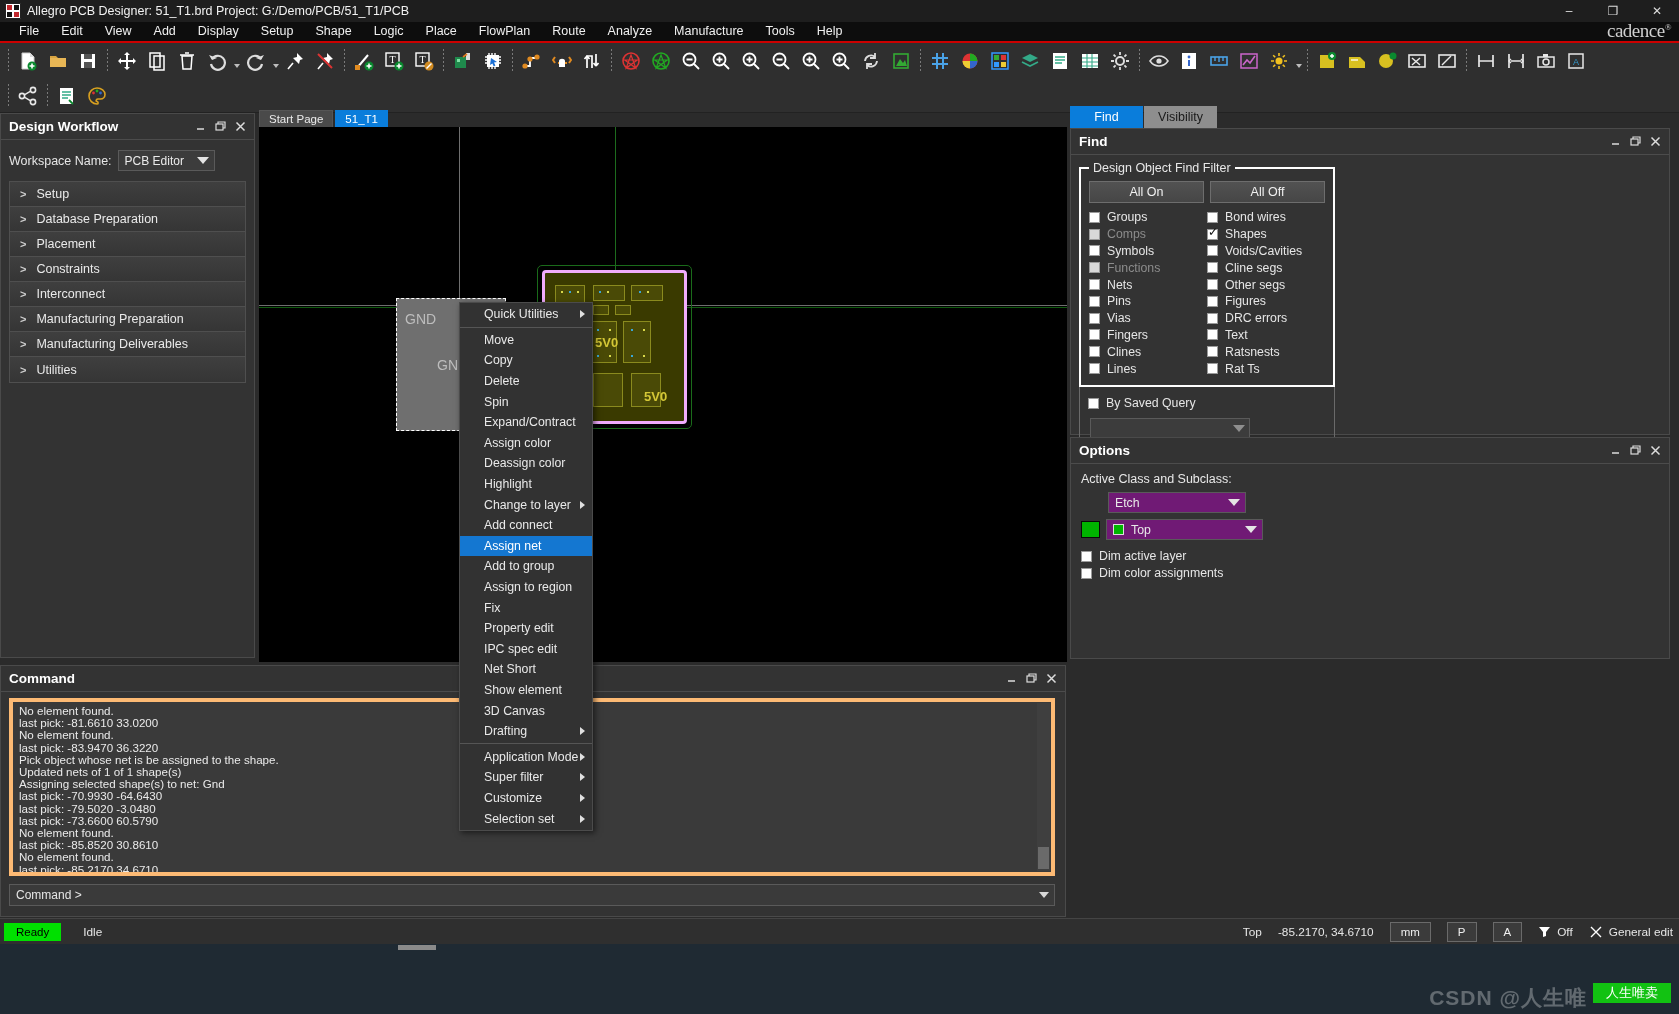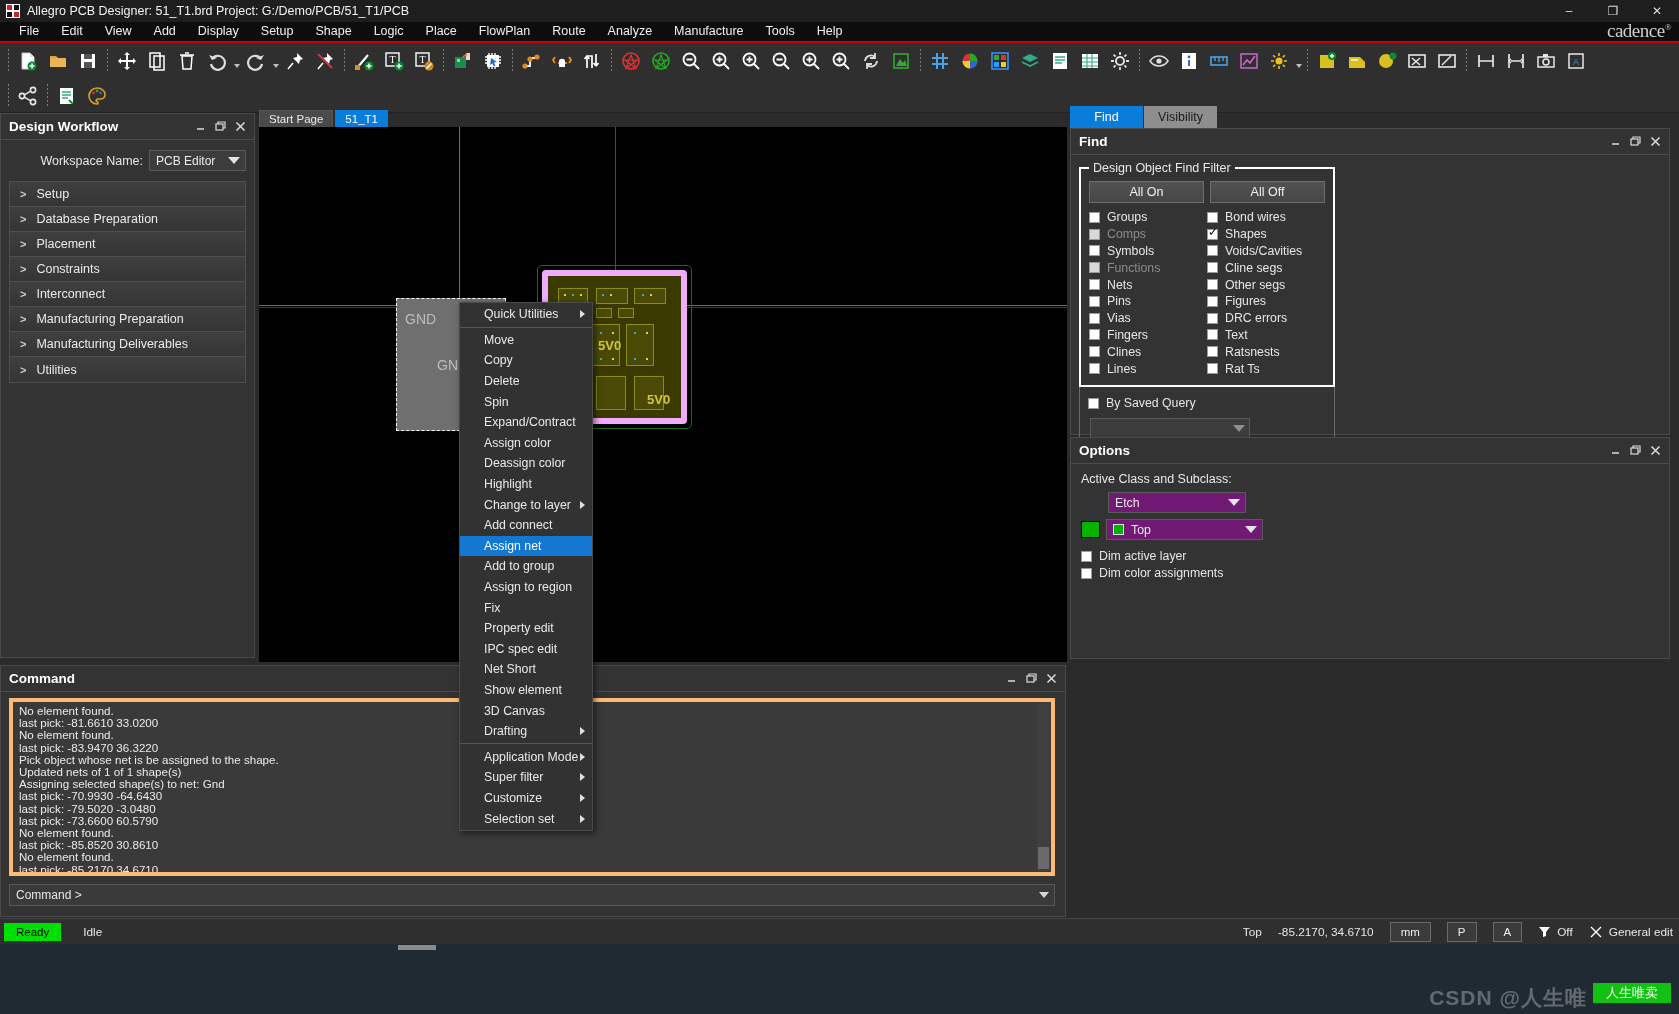--- a/index.html
+++ b/index.html
@@ -68,21 +68,21 @@
     background:#333333; border:1px solid #4a4a4a;
   }
   .panel-head {
     height:26px; background:#333; display:flex; align-items:center; padding:0 4px 0 8px;
     border-bottom:1px solid #4c4c4c;
   }
   .panel-head .ph-title { font-size:13.5px; font-weight:bold; color:#ffffff; flex:1; }
   .ph-btn { width:20px; height:20px; display:flex; align-items:center; justify-content:center;
     color:#d8d8d8; font-size:12px; }
   .dw-body { padding:10px 8px; }
-  .ws-row { display:flex; align-items:center; gap:6px; margin-bottom:10px;justify-content:flex-end; }
+  .ws-row { display:flex; align-items:center; gap:6px; margin-bottom:10px; }
   .ws-label { font-size:12.5px; color:#e6e6e6; }
   .combo {
     background:#3c3c3c; border:1px solid #5a5a5a; height:21px; display:flex; align-items:center;
     padding:0 2px 0 6px; color:#eaeaea; font-size:12px; position:relative; min-width:60px;
   }
   .combo .cval { flex:1; white-space:nowrap; overflow:hidden; }
   .combo .carr { width:18px; height:19px; display:flex; align-items:center; justify-content:center; }
   .combo .carr:after {
     content:""; border-left:6px solid transparent; border-right:6px solid transparent;
     border-top:7px solid #e4e4e4;
@@ -120,21 +120,21 @@
     position:absolute; left:137px; top:171px; width:110px; height:133px;
     background:#6f6f6f;
     border:1px dashed #ffffff;
   }
   .gnd-shape .gnd-t1 { position:absolute; left:8px; top:12px; font-size:14px; color:#bdbdbd; }
   .gnd-shape .gnd-t2 { position:absolute; left:40px; top:58px; font-size:14px; color:#bdbdbd; }
 
   
   .board {
     position:absolute; left:283px; top:143px; width:145px; height:154px;
-    border:6px solid #f0abfc; border-radius:4px; background:#3a3a00;
+    border:3px solid #f0abfc; border-radius:4px; background:#3a3a00;
   }
   .board-green {
     position:absolute; left:278px; top:138px; width:155px; height:164px;
     border:1px solid #1a6b1a; border-radius:5px;
   }
   .board-inner { position:absolute; inset:4px; }
   .chip {
     position:absolute; border:1px solid #8a8a1e; background:#4a4a06;
   }
   .pad { position:absolute; width:2px;height:2px; background:#d8d84a; }

